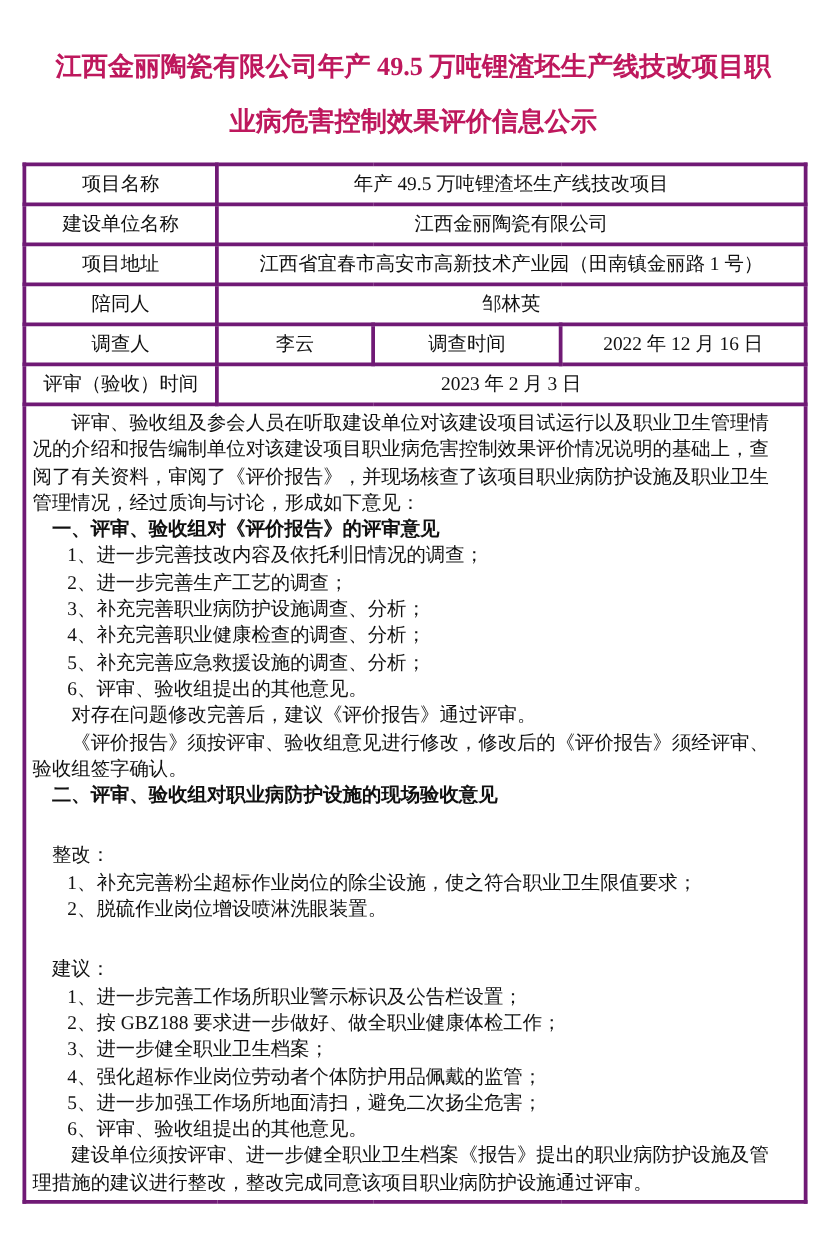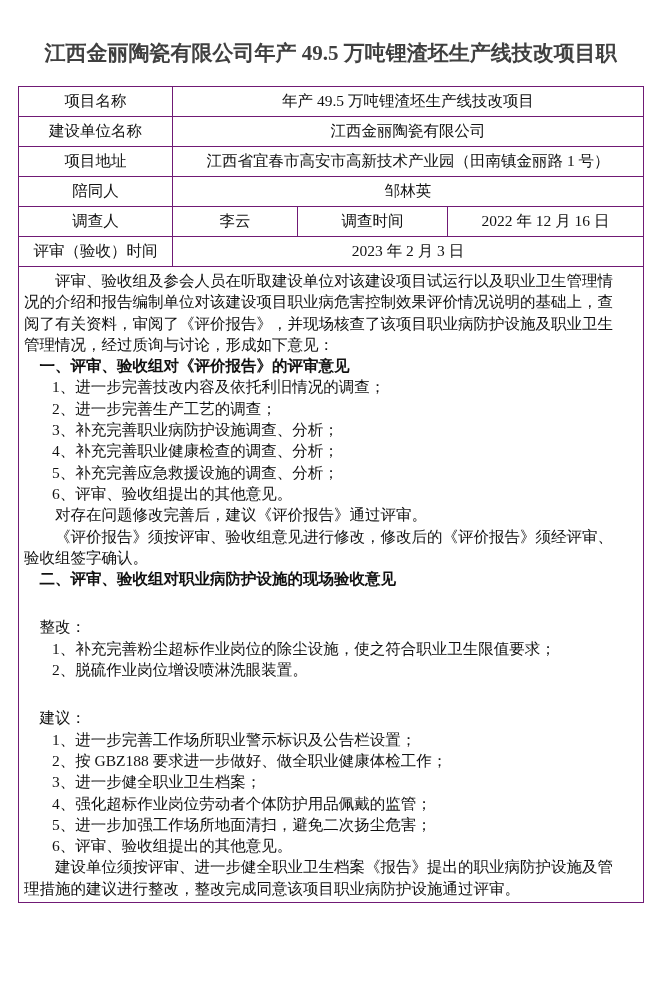--- a/index.html
+++ b/index.html
@@ -19,31 +19,31 @@
     width: 661px;
     height: 1003px;
     background: #ffffff;
   }
   .title {
     margin: 31px 14px 0 14px;
     text-align: center;
     font-size: 21px;
     font-weight: bold;
     line-height: 44px;
-    color: #404040;
+    color: #be185d;
   }
   .title-line { display: block; }
   table.info {
     border-collapse: collapse;
     table-layout: fixed;
     width: 625px;
     margin: 11px 0 0 18px;
   }
   table.info td {
-    border: 1px solid #701a75;
+    border: 3px solid #701a75;
     font-size: 15.5px;
     text-align: center;
     vertical-align: middle;
     height: 29px;
     padding: 0 4px;
     overflow: hidden;
     white-space: nowrap;
   }
   table.info td.opinion-cell {
     height: auto;
@@ -57,20 +57,21 @@
   .item { text-indent: 1.8em; }
   .sub  { text-indent: 1em; margin-top: 27px; }
 </style>
 </head>
 <body>
 
 <div class="page">
 
   <h1 class="title">
     <span class="title-line">江西金丽陶瓷有限公司年产 49.5 万吨锂渣坯生产线技改项目职</span>
+    <span class="title-line">业病危害控制效果评价信息公示</span>
   </h1>
 
   <table class="info">
     <colgroup>
       <col style="width:154px">
         <col style="width:125px">
         <col style="width:150px">
         <col style="width:196px">
     </colgroup>
     <tbody>

